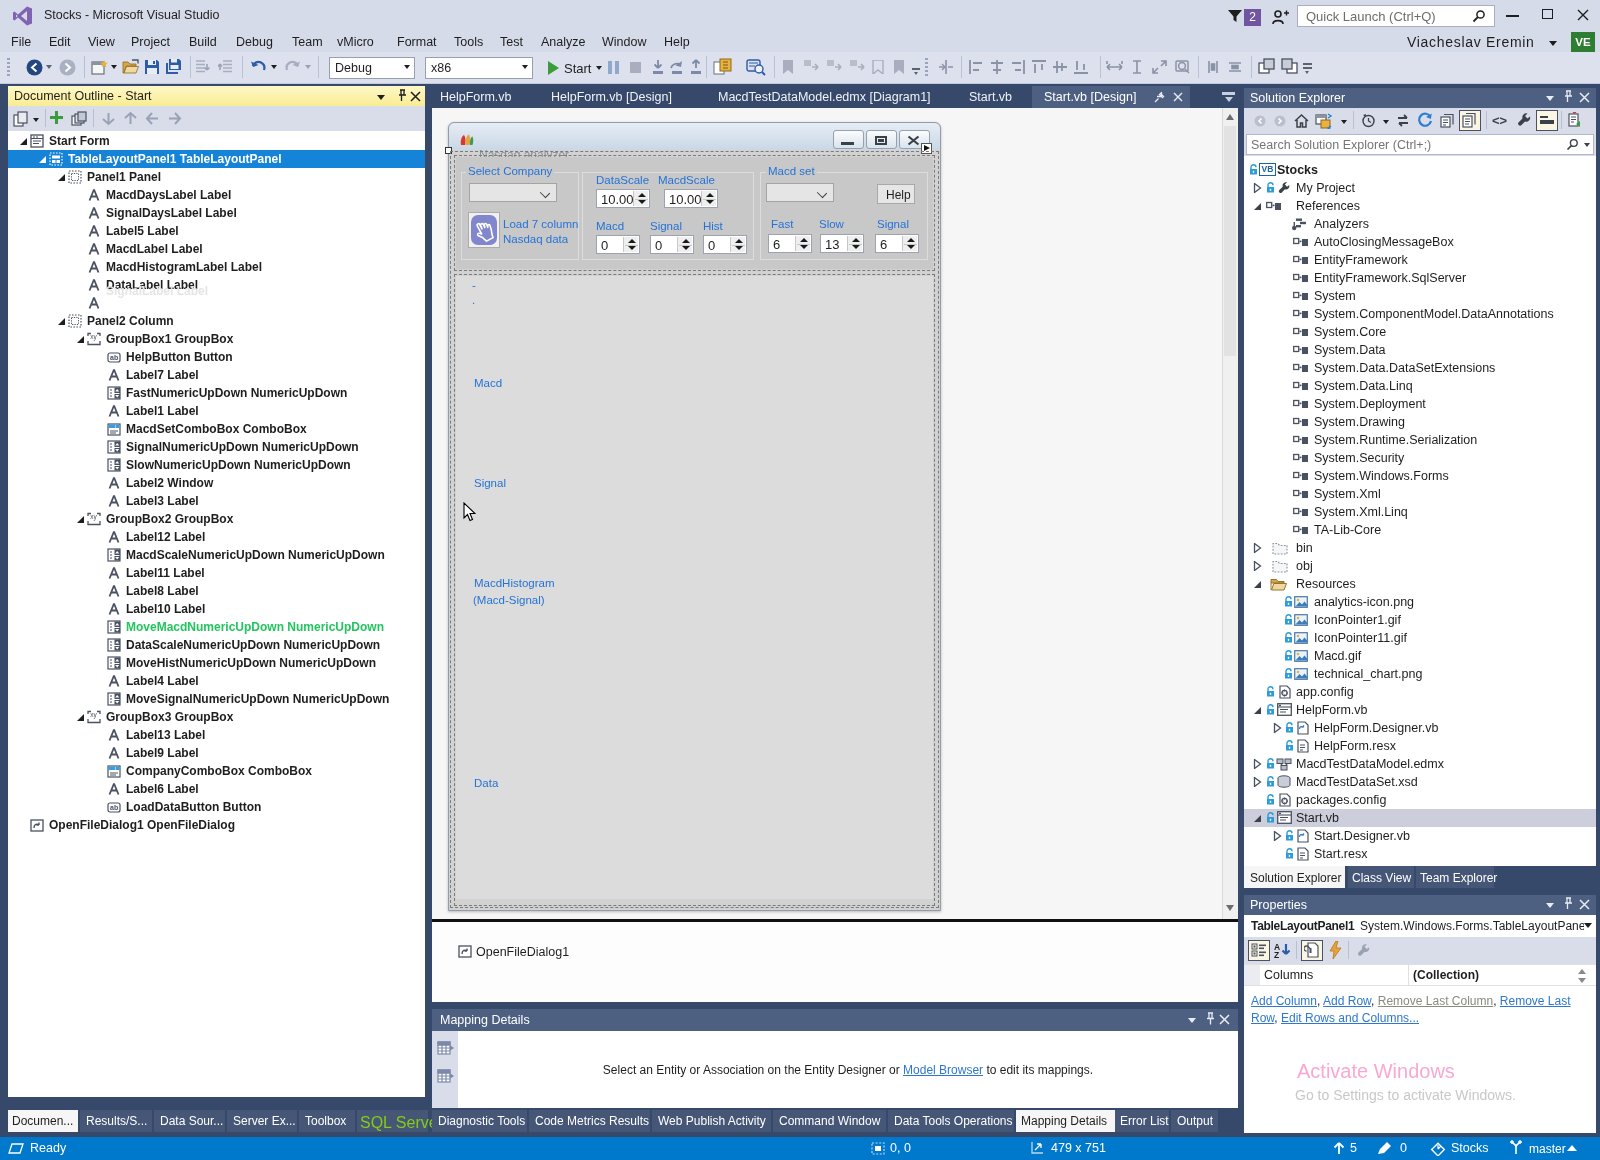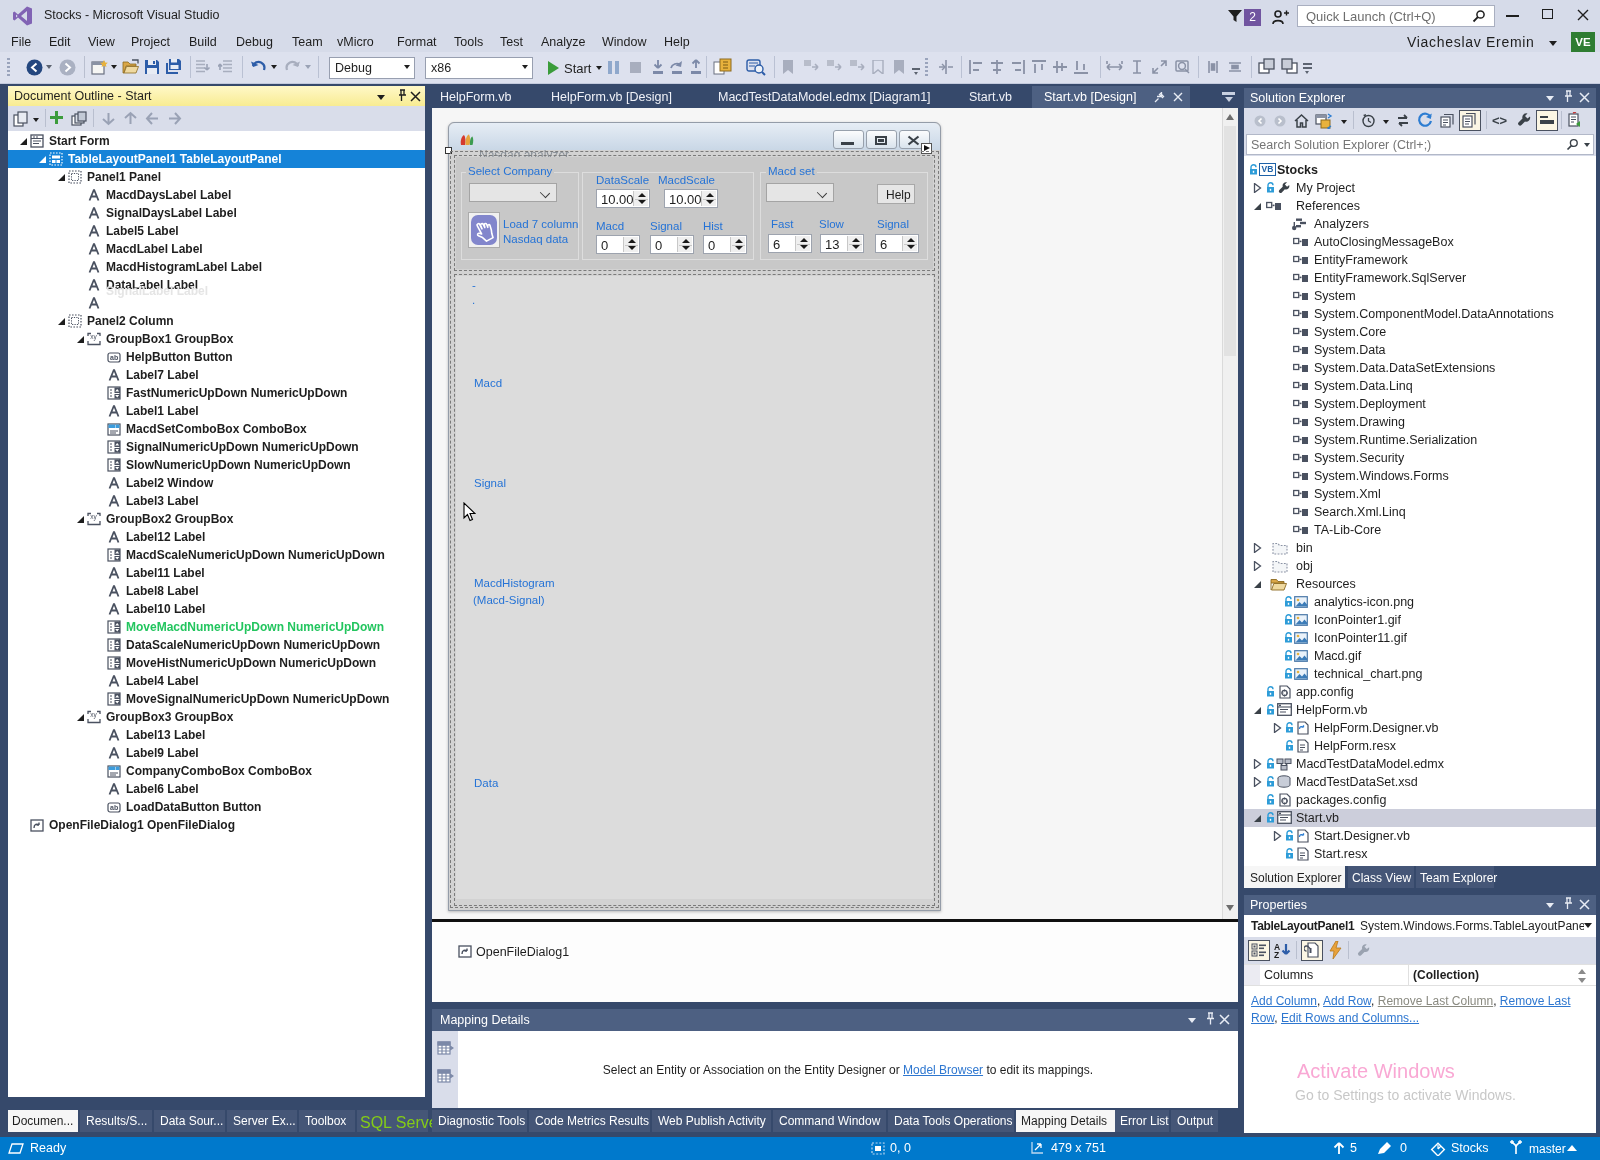--- a/index.html
+++ b/index.html
@@ -954,21 +954,21 @@
     <rect x="0.7" y="1.5" width="5" height="5" fill="#fff" stroke="#4A5160" stroke-width="1.3"></rect>
     <rect x="9" y="2" width="6" height="7" fill="#4A5160"></rect>
     <rect x="6.5" y="3.6" width="2" height="1.6" fill="#4A5160"></rect>
   </svg>
 <div class="txt" style="left:1314px;top:487px;font-size:12.5px">System.Xml</div>
 <svg class="abs" style="left:1293px;top:507px" width="15" height="10" viewBox="0 0 15 10">
     <rect x="0.7" y="1.5" width="5" height="5" fill="#fff" stroke="#4A5160" stroke-width="1.3"></rect>
     <rect x="9" y="2" width="6" height="7" fill="#4A5160"></rect>
     <rect x="6.5" y="3.6" width="2" height="1.6" fill="#4A5160"></rect>
   </svg>
-<div class="txt" style="left:1314px;top:505px;font-size:12.5px">Search.Xml.Linq</div>
+<div class="txt" style="left:1314px;top:505px;font-size:12.5px">System.Xml.Linq</div>
 <svg class="abs" style="left:1293px;top:525px" width="15" height="10" viewBox="0 0 15 10">
     <rect x="0.7" y="1.5" width="5" height="5" fill="#fff" stroke="#4A5160" stroke-width="1.3"></rect>
     <rect x="9" y="2" width="6" height="7" fill="#4A5160"></rect>
     <rect x="6.5" y="3.6" width="2" height="1.6" fill="#4A5160"></rect>
   </svg>
 <div class="txt" style="left:1314px;top:523px;font-size:12.5px">TA-Lib-Core</div>
 <svg class="abs" style="left:1253px;top:543px" width="9" height="10" viewBox="0 0 9 10">
     <path d="M1.5 0.5 L7.5 5 L1.5 9.5 Z" fill="none" stroke="#4A5160" stroke-width="1.3"></path>
   </svg>
 <svg class="abs" style="left:1272px;top:542px" width="16" height="13" viewBox="0 0 16 13">

